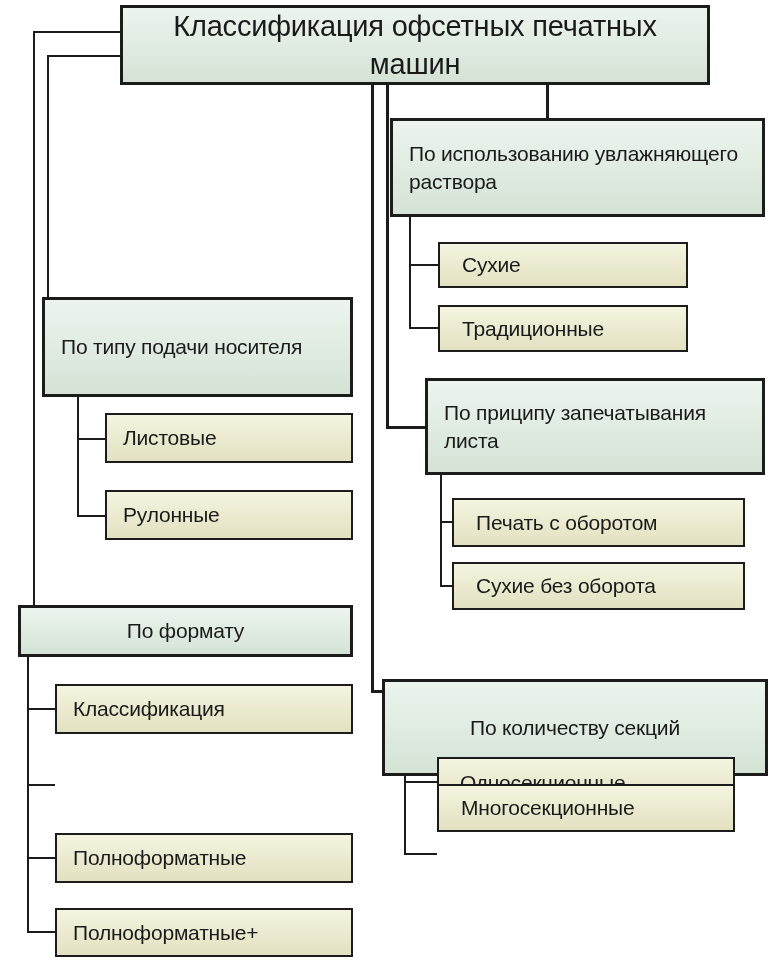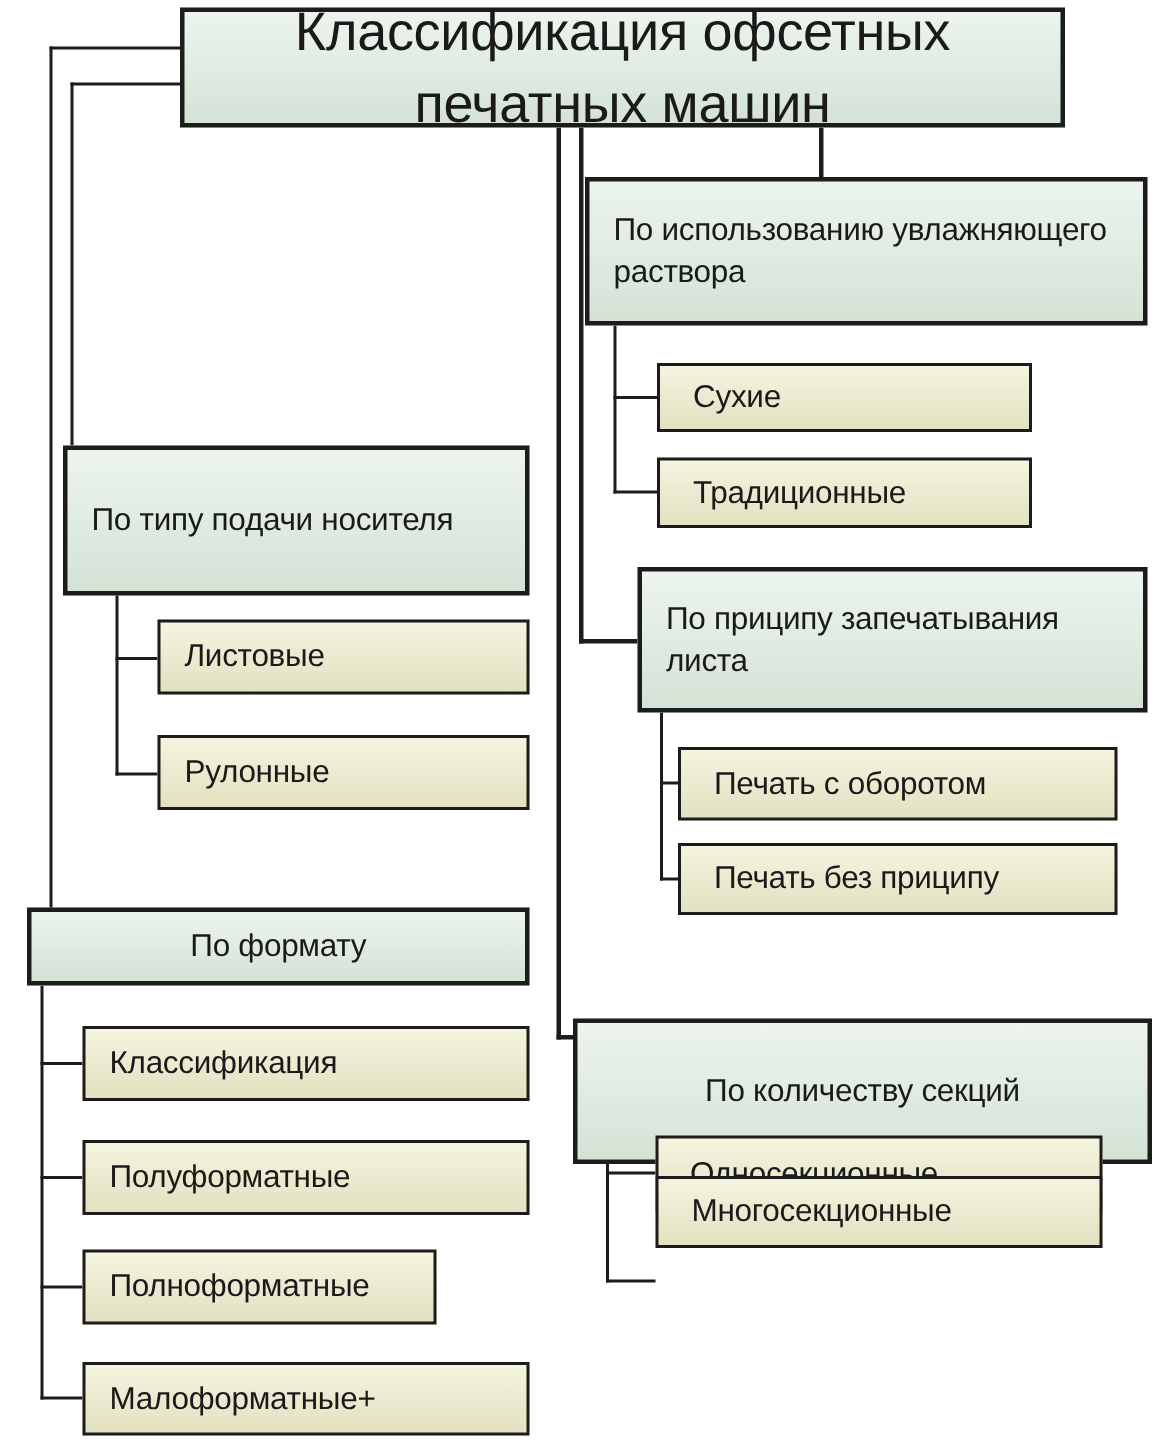--- a/index.html
+++ b/index.html
@@ -44,21 +44,21 @@
     background-image:linear-gradient(rgba(255,255,255,.40), rgba(0,0,0,.05));
     border:2px solid var(--border);
   }
   .t-center{align-items:center;text-align:center;padding:0 8px;}
   .t-left{align-items:flex-start;text-align:left;padding:0 10px 0 16px;}
   .t-left-r{align-items:flex-start;text-align:left;padding:0 10px 0 22px;}
   .line{
     position:absolute;
     background:var(--line);
   }
-  .title-box{font-size:36px;}
+  .title-box{font-size:29px;}
 </style>
 </head>
 <body>
 
 <div class="canvas">
 
   <div class="line" style="left:33px;top:31px;width:87px;height:2px;"></div>
   <div class="line" style="left:33px;top:31px;width:2px;height:576px;"></div>
   <div class="line" style="left:47px;top:55px;width:73px;height:2px;"></div>
   <div class="line" style="left:47px;top:55px;width:2px;height:242px;"></div>
@@ -92,29 +92,28 @@
   <div class="line" style="left:404px;top:853px;width:33px;height:2px;"></div>
 
   <div class="node hdr t-center title-box" style="left:120px;top:5px;width:590px;height:80px;">Классификация офсетных печатных машин</div>
 
   <div class="node hdr t-left" style="left:390px;top:118px;width:375px;height:99px;">По использованию увлажняющего раствора</div>
   <div class="node leaf t-left-r" style="left:438px;top:242px;width:250px;height:46px;">Сухие</div>
   <div class="node leaf t-left-r" style="left:438px;top:305px;width:250px;height:47px;">Традиционные</div>
 
   <div class="node hdr t-left" style="left:425px;top:378px;width:340px;height:97px;">По приципу запечатывания листа</div>
   <div class="node leaf t-left-r" style="left:452px;top:498px;width:293px;height:49px;">Печать с оборотом</div>
-  <div class="node leaf t-left-r" style="left:452px;top:562px;width:293px;height:48px;">Печать без приципу</div>
+  <div class="node leaf t-left-r" style="left:452px;top:562px;width:293px;height:48px;">Сухие без оборота</div>
 
   <div class="node hdr t-center" style="left:382px;top:643px;width:386px;height:97px;margin-top:36px;">По количеству секций</div>
   <div class="node leaf t-left-r" style="left:437px;top:757px;width:298px;height:51px;padding-left:21px;">Односекционные</div>
   <div class="node leaf t-left-r" style="left:437px;top:784px;width:298px;height:48px;">Многосекционные</div>
 
   <div class="node hdr t-left" style="left:42px;top:297px;width:311px;height:100px;">По типу подачи носителя</div>
   <div class="node leaf t-left" style="left:105px;top:413px;width:248px;height:50px;">Листовые</div>
   <div class="node leaf t-left" style="left:105px;top:490px;width:248px;height:50px;">Рулонные</div>
 
   <div class="node hdr t-center" style="left:18px;top:605px;width:335px;height:52px;">По формату</div>
   <div class="node leaf t-left" style="left:55px;top:684px;width:298px;height:50px;">Классификация</div>
-  <div class="node leaf t-left" style="left:55px;top:760px;width:298px;height:50px;">Полуформатные</div>
-  <div class="node leaf t-left" style="left:55px;top:833px;width:236px;height:50px;">Полноформатные</div>
-  <div class="node leaf t-left" style="left:55px;top:908px;width:298px;height:49px;">Малоформатные+</div>
+  <div class="node leaf t-left" style="left:55px;top:833px;width:298px;height:50px;">Полноформатные</div>
+  <div class="node leaf t-left" style="left:55px;top:908px;width:298px;height:49px;">Полноформатные+</div>
 
 </div>
 
 </body></html>

